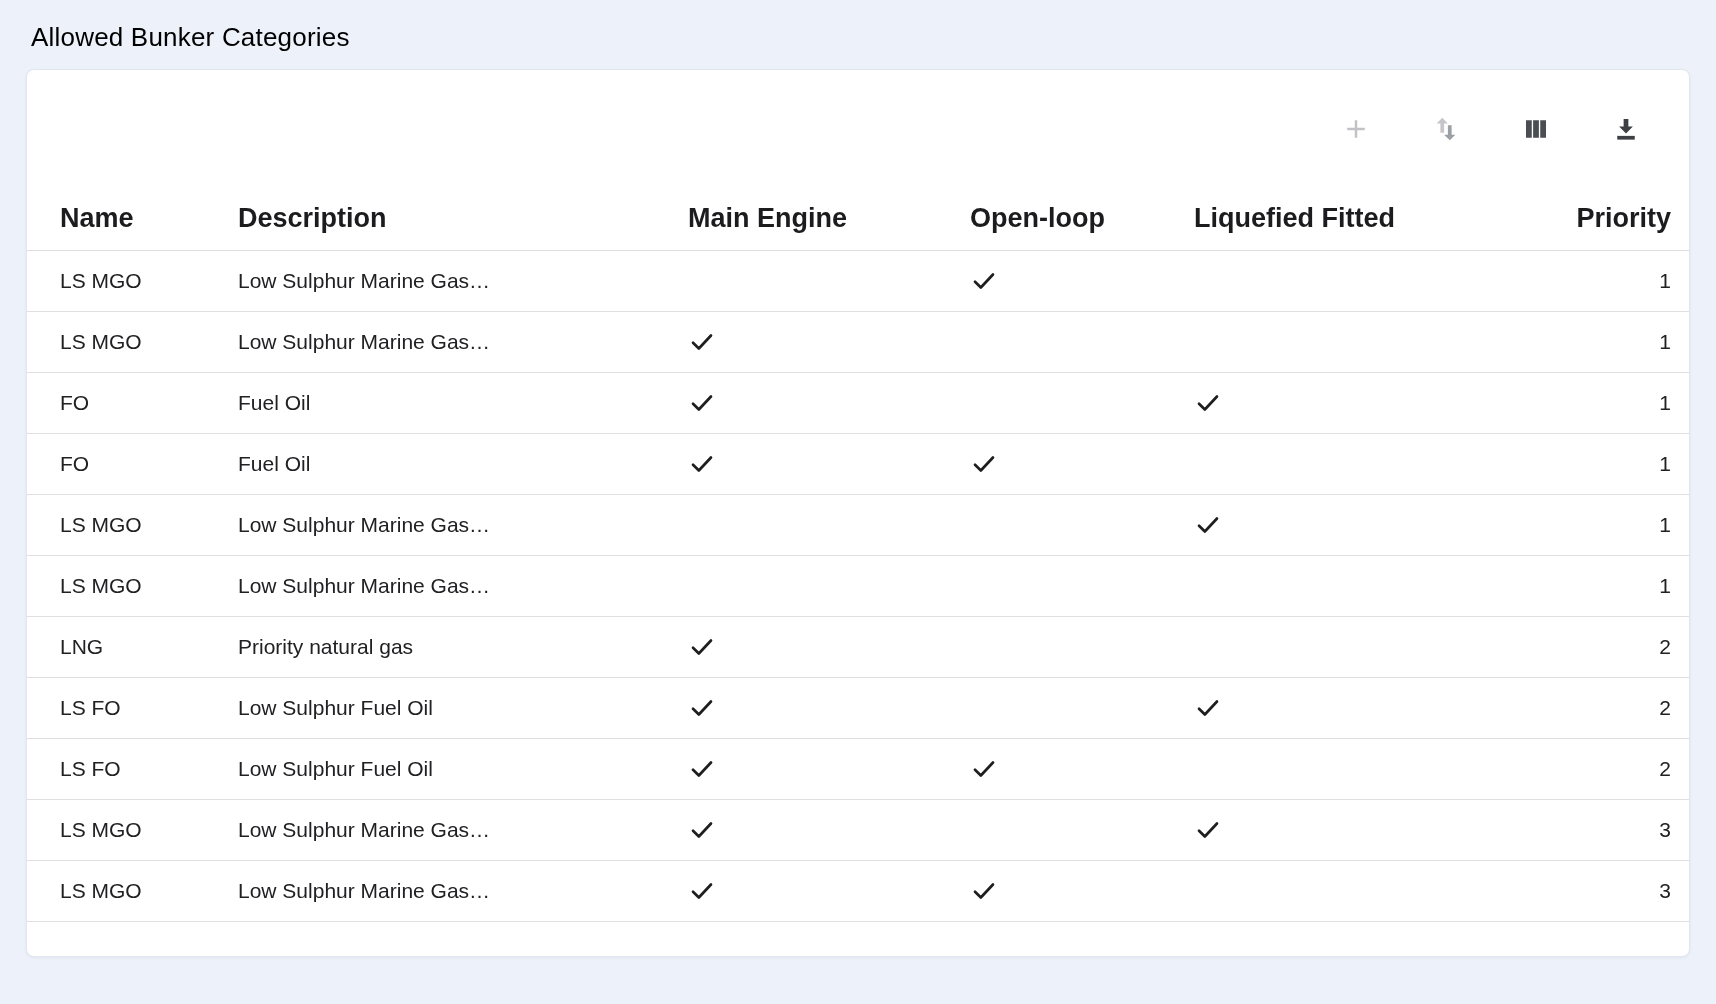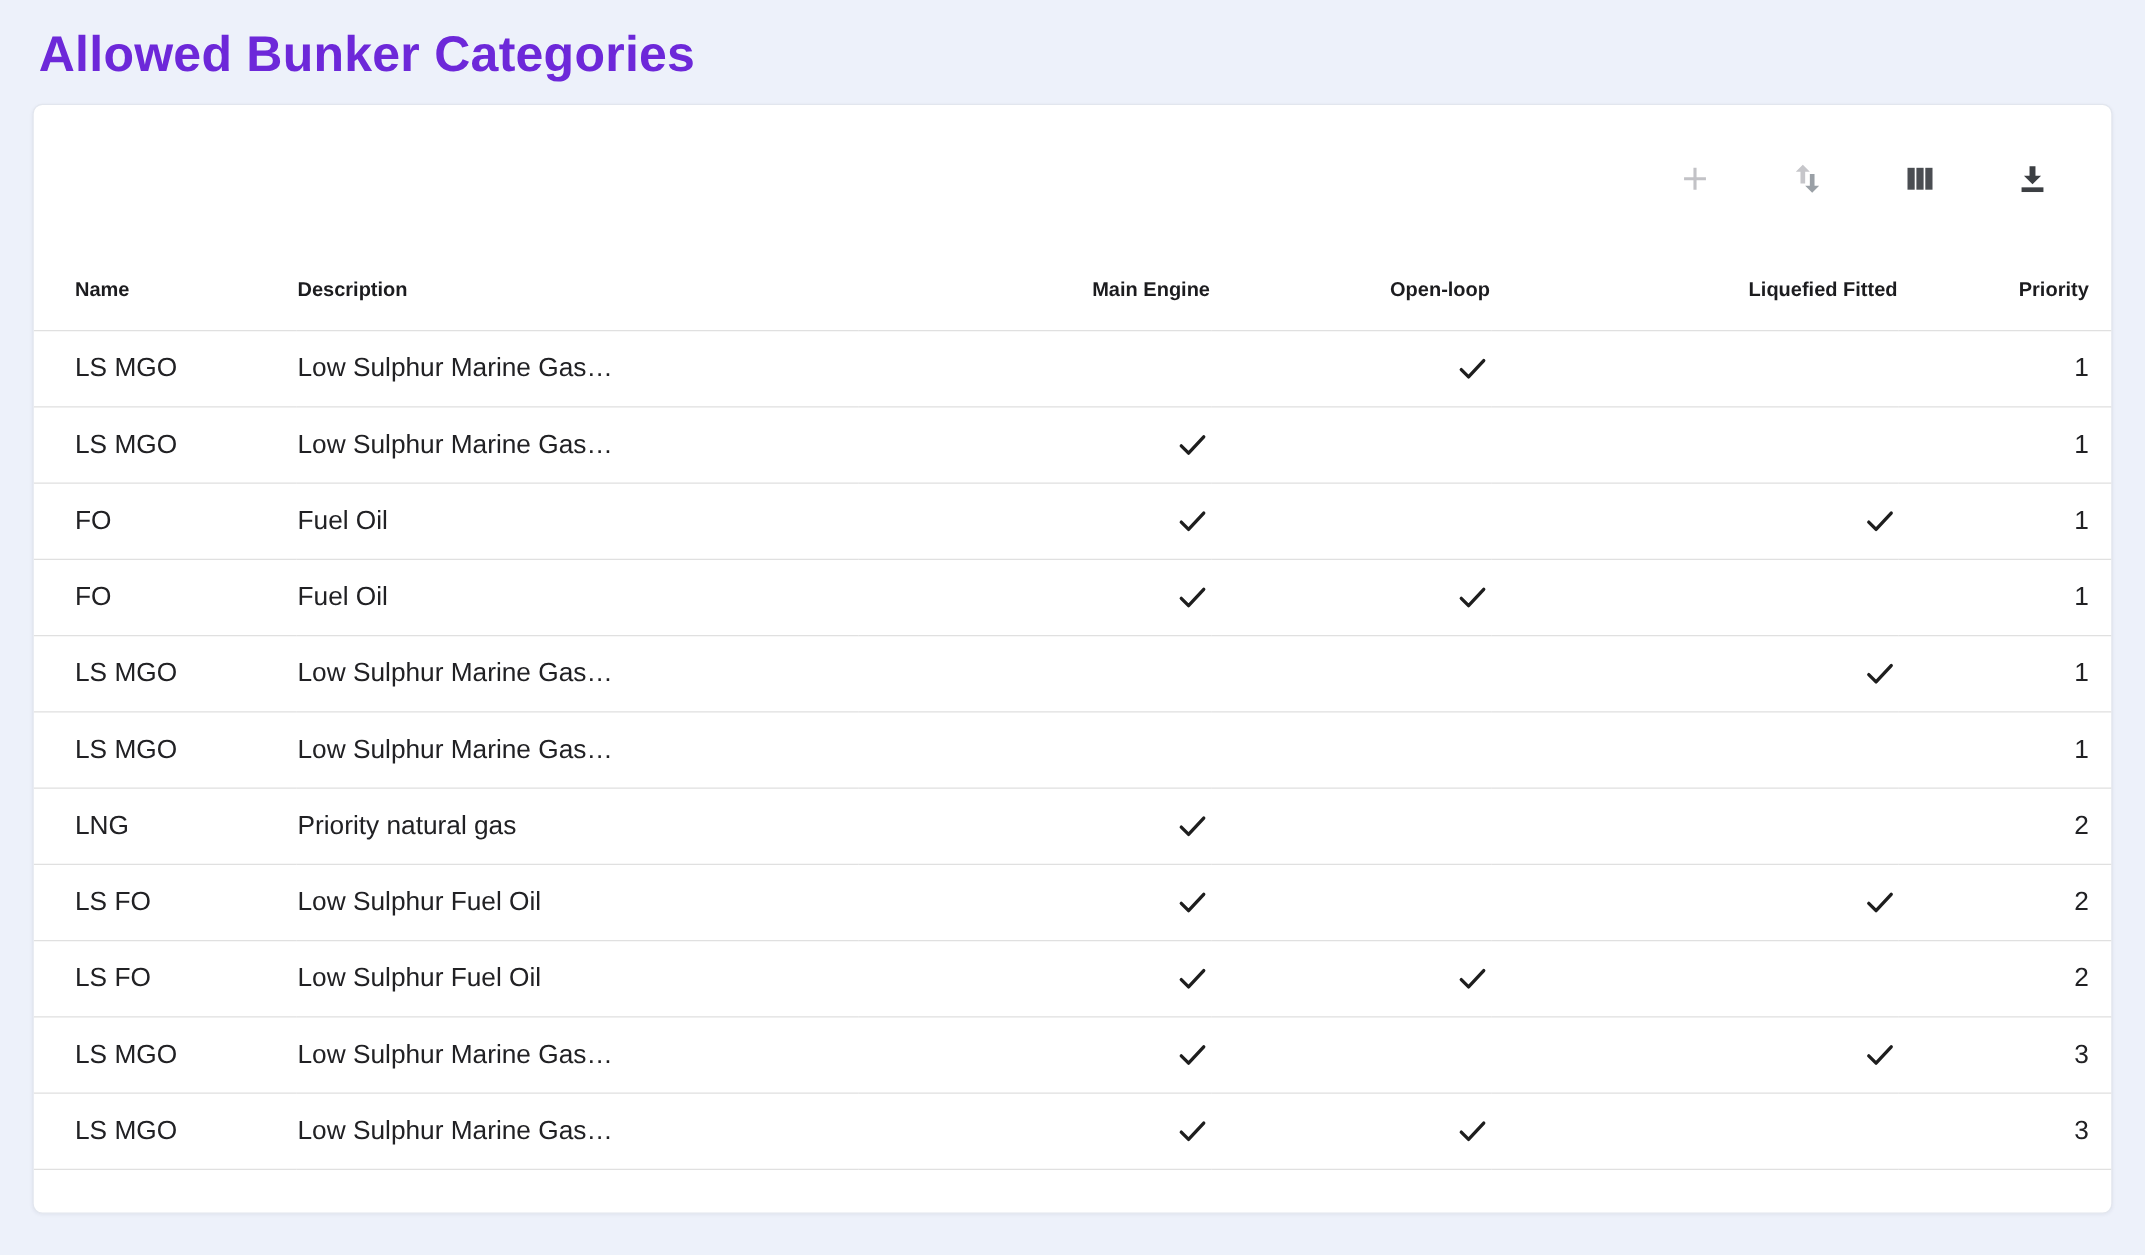--- a/index.html
+++ b/index.html
@@ -8,23 +8,23 @@
     width: 1716px;
     height: 1004px;
     background: #edf1fa;
     font-family: "Liberation Sans", sans-serif;
     color: #1f1f1f;
     overflow: hidden;
   }
   .page-title {
     margin: 0;
     padding: 22px 0 16px 31px;
-    font-size: 40px;
-    font-weight: 700;
-    color: #6d28d9;
+    font-size: 26px;
+    font-weight: 400;
+    color: #000000;
     letter-spacing: 0.2px;
   }
   .card {
     margin: 0 26px;
     height: 888px;
     background: #ffffff;
     border: 1px solid #e2e6ee;
     border-radius: 8px;
     box-shadow: 0 1px 3px rgba(30,40,70,0.06);
     overflow: hidden;
@@ -46,38 +46,38 @@
     align-items: center;
     justify-content: center;
   }
   table.grid {
     width: 100%;
     border-collapse: collapse;
     table-layout: fixed;
     font-size: 21px;
   }
   table.grid th {
-    font-size: 16px;
+    font-size: 27px;
     font-weight: 700;
     color: #1c1c1f;
     height: 62px;
     border-bottom: 1px solid #e0e0e0;
     white-space: nowrap;
     overflow: hidden;
   }
   table.grid td {
     height: 61px;
     border-bottom: 1px solid #e0e0e0;
     color: #212124;
     white-space: nowrap;
     overflow: hidden;
     text-overflow: ellipsis;
   }
   .al { text-align: left; }
-  .ac { text-align: right; }
+  .ac { text-align: left; }
   .ar { text-align: right; }
   .col-name  { padding-left: 33px; }
   .col-prio  { padding-right: 20px; }
   .check { vertical-align: middle; }
 </style>
 </head>
 <body>
 
 <h1 class="page-title">Allowed Bunker Categories</h1>
 

